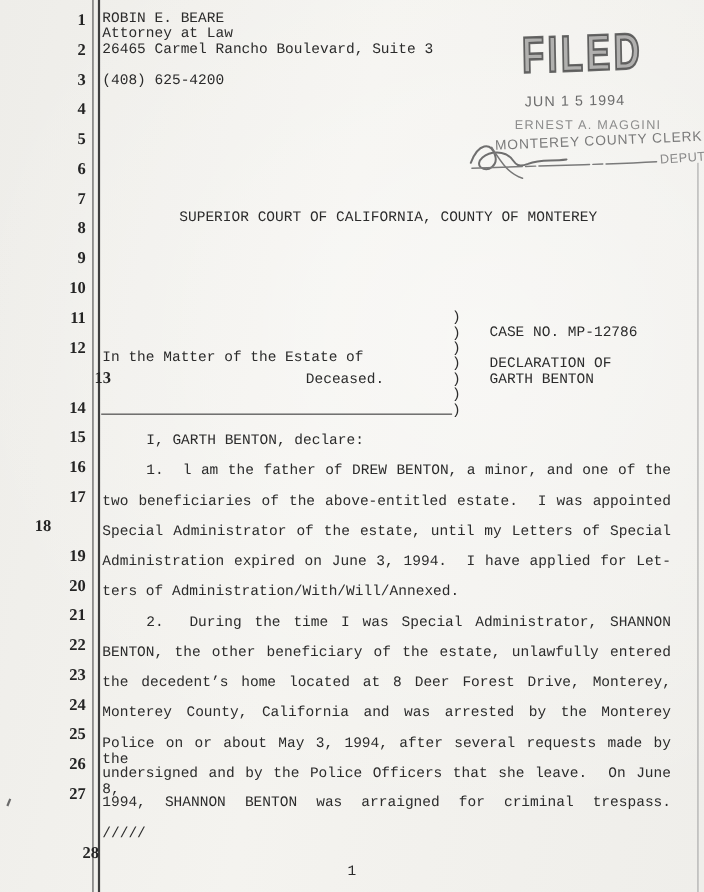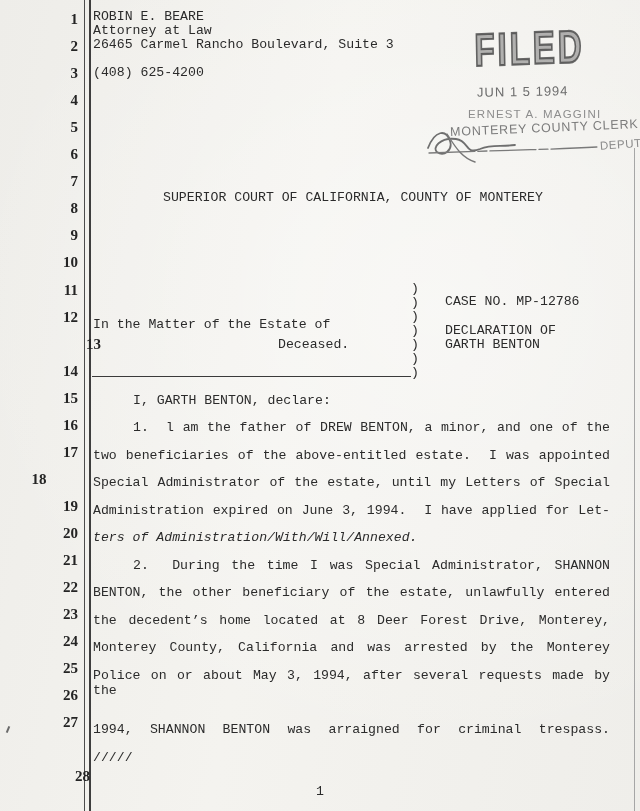--- a/index.html
+++ b/index.html
@@ -123,21 +123,22 @@
     <div class="tline" style="left: 93px; top: 282px; margin-top: 36px;">In the Matter of the Estate of</div>
     <div class="tline" style="left: 278px; top: 338px;">Deceased.</div>
     <div class="tline" style="left: 445px; top: 295px;">CASE NO. MP-12786</div>
     <div class="tline" style="left: 445px; top: 324px;">DECLARATION OF</div>
     <div class="tline" style="left: 445px; top: 338px;">GARTH BENTON</div>
     <div class="bline ind" style="top: 393px;">I, GARTH BENTON, declare:</div>
     <div class="bline ind just" style="top: 420.45px;">1.&nbsp; l am the father of DREW BENTON, a minor, and one of the</div>
     <div class="bline just" style="top: 447.9px;">two beneficiaries of the above-entitled estate.&nbsp; I was appointed</div>
     <div class="bline just" style="top: 475.35px;">Special Administrator of the estate, until my Letters of Special</div>
     <div class="bline just" style="top: 502.8px;">Administration expired on June 3, 1994.&nbsp; I have applied for Let-</div>
-    <div class="bline" style="top: 530.25px; font-style: italic;">ters of Administration/With/Will/Annexed.</div>
+    <div class="bline" style="top: 530.25px;">ters of Administration/With/Will/Annexed.</div>
     <div class="bline ind just" style="top: 557.7px;">2.&nbsp; During the time I was Special Administrator, SHANNON</div>
     <div class="bline just" style="top: 585.15px;">BENTON, the other beneficiary of the estate, unlawfully entered</div>
     <div class="bline just" style="top: 612.6px;">the decedent’s home located at 8 Deer Forest Drive, Monterey,</div>
     <div class="bline just" style="top: 640.05px;">Monterey County, California and was arrested by the Monterey</div>
     <div class="bline just" style="top: 667.5px;">Police on or about May 3, 1994, after several requests made by the</div>
+    <div class="bline just" style="top: 694.95px;">undersigned and by the Police Officers that she leave.&nbsp; On June 8,</div>
     <div class="bline just" style="top: 722.4px;">1994, SHANNON BENTON was arraigned for criminal trespass.</div>
     <div class="bline" style="top: 749.85px;">/////</div>
   </div>
 
 </body></html>

